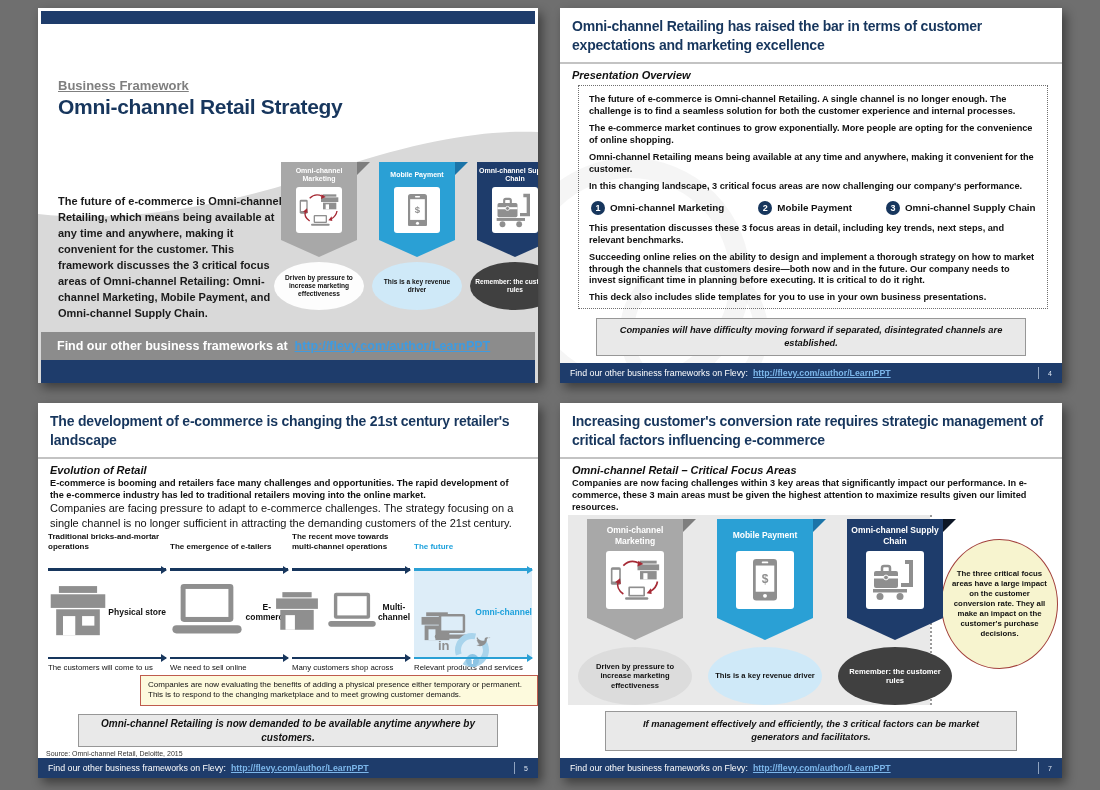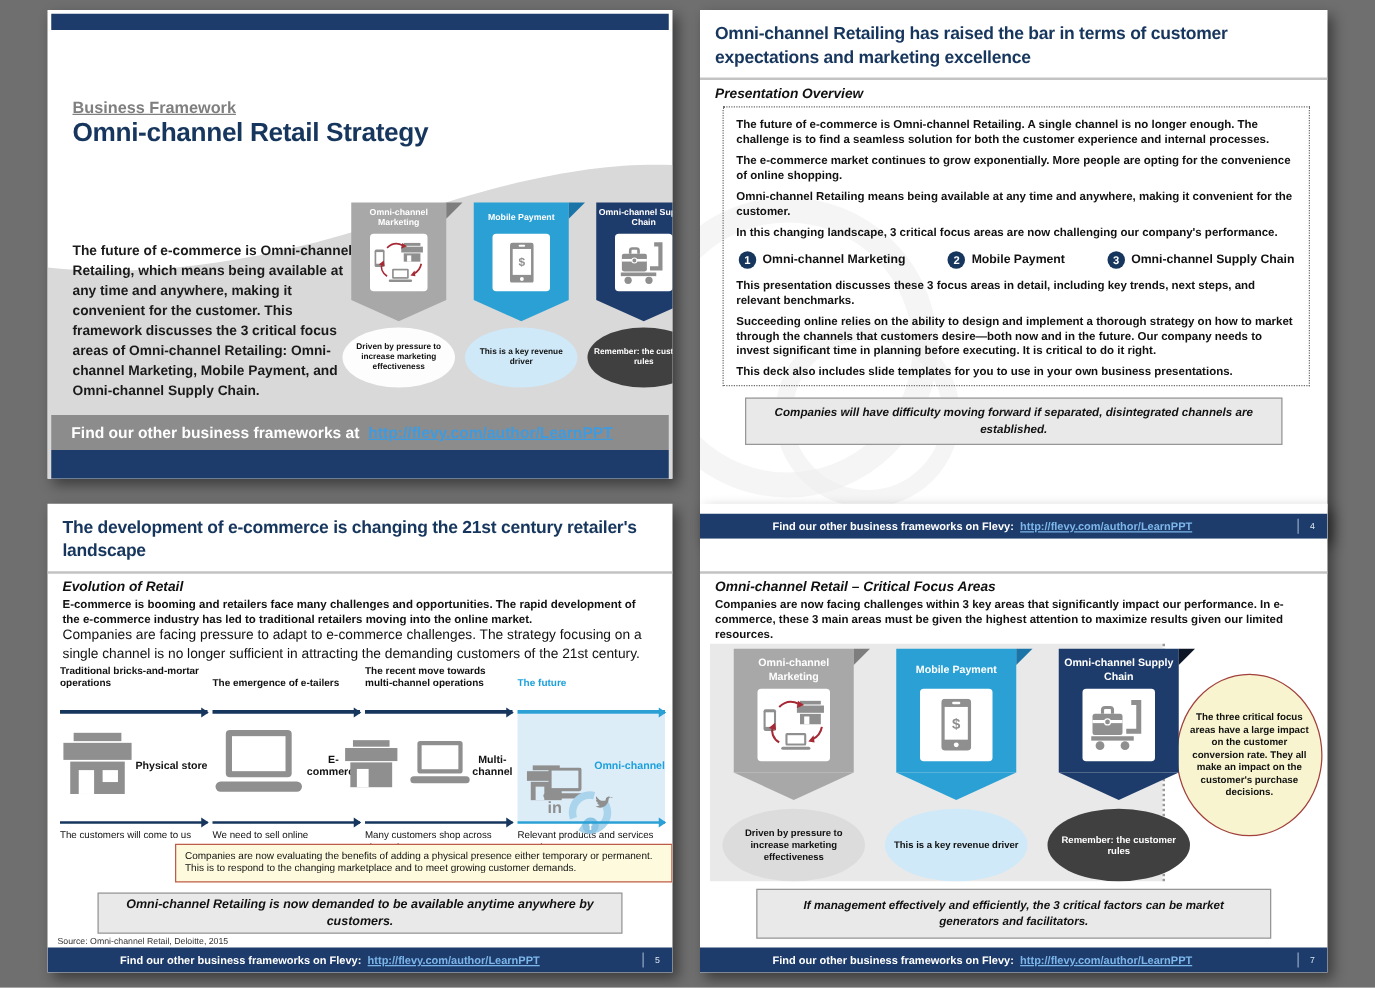--- a/index.html
+++ b/index.html
@@ -1,35 +1,35 @@
 <!DOCTYPE html>
 <html><head>
 <meta charset="utf-8">
 <style>
   html,body{margin:0;padding:0;}
   .stage{position:relative;width:1100px;height:790px;background:#6f6f6f;overflow:hidden;
          font-family:"Liberation Sans",sans-serif;color:#111;}
   .slide{position:absolute;background:#fff;box-shadow:4px 5px 10px rgba(0,0,0,.45);overflow:hidden;}
   #slide1{left:38px;top:8px;width:500px;height:375px;}
-  #slide2{left:560px;top:8px;width:502px;height:423px;}
+  #slide2{left:560px;top:8px;width:502px;height:375px;}
   #slide3{left:38px;top:403px;width:500px;height:375px;}
   #slide4{left:560px;top:403px;width:502px;height:375px;}
 
   
   .s-title{position:absolute;left:12px;top:9px;right:14px;color:#17365d;font-weight:bold;
            font-size:14px;line-height:1.35;letter-spacing:-0.2px;z-index:2;}
   .s-divider{position:absolute;left:0;right:0;top:54px;height:2px;background:#c3c3c3;z-index:2;}
   .s-sub{position:absolute;left:12px;top:61px;font-style:italic;font-weight:bold;font-size:11px;z-index:2;}
   .lead-b{position:absolute;left:12px;right:14px;font-size:9.2px;font-weight:bold;line-height:1.32;z-index:2;}
   .lead-n{position:absolute;left:12px;right:14px;font-size:11px;line-height:1.32;z-index:2;}
 
   
   .footer{position:absolute;left:0;right:0;bottom:0;height:20px;background:#1e3c6b;display:flex;
           align-items:center;padding:0 10px;color:#fff;z-index:5;}
-  .footer .lbl{font-size:8.8px;font-weight:bold;margin-right:5px;white-space:nowrap;margin-left:48px;}
+  .footer .lbl{font-size:8.8px;font-weight:normal;margin-right:5px;white-space:nowrap;}
   .footer a{color:#7cb6ea;font-size:8.8px;font-weight:bold;text-decoration:underline;cursor:pointer;}
   .footer .pg{margin-left:auto;font-size:7px;color:#dfe7f2;border-left:1px solid #8fa3c0;
               padding-left:9px;height:12px;display:flex;align-items:center;}
 
   
   .s1-topbar{position:absolute;left:3px;right:3px;top:3px;height:13px;background:#1e3c6b;}
   .s1-eyebrow{position:absolute;left:20px;top:70px;font-size:13px;font-weight:bold;color:#7f7f7f;
               text-decoration:underline;z-index:2;}
   .s1-title{position:absolute;left:20px;top:87px;font-size:21px;font-weight:bold;color:#17365d;
             letter-spacing:-0.3px;z-index:2;}
@@ -363,20 +363,21 @@
     <div class="callout co3">Omni-channel Retailing is now demanded to be available anytime anywhere by customers.</div>
     <div class="source">Source: Omni-channel Retail, Deloitte, 2015</div>
     <div class="footer">
       <span class="lbl">Find our other business frameworks on Flevy:</span>
       <a>http://flevy.com/author/LearnPPT</a>
       <span class="pg">5</span>
     </div>
   </div>
 
   <div class="slide" id="slide4">
+    <div class="s-title">Increasing customer's conversion rate requires strategic management of critical factors influencing e-commerce</div>
     <div class="s-divider"></div>
     <div class="s-sub">Omni-channel Retail – Critical Focus Areas</div>
     <div class="lead-b" style="top:74px;">Companies are now facing challenges within 3 key areas that significantly impact our performance.  In e-commerce, these 3 main areas must be given the highest attention to maximize results given our limited resources.</div>
 
     <div class="panel4"></div>
     <div class="vdots"></div>
     <div class="chev">»</div>
     <div class="impact">The three critical focus areas have a large impact on the customer conversion rate. They all make an impact on the customer's purchase decisions.</div>
 
     <div class="banners-row lg-row">

